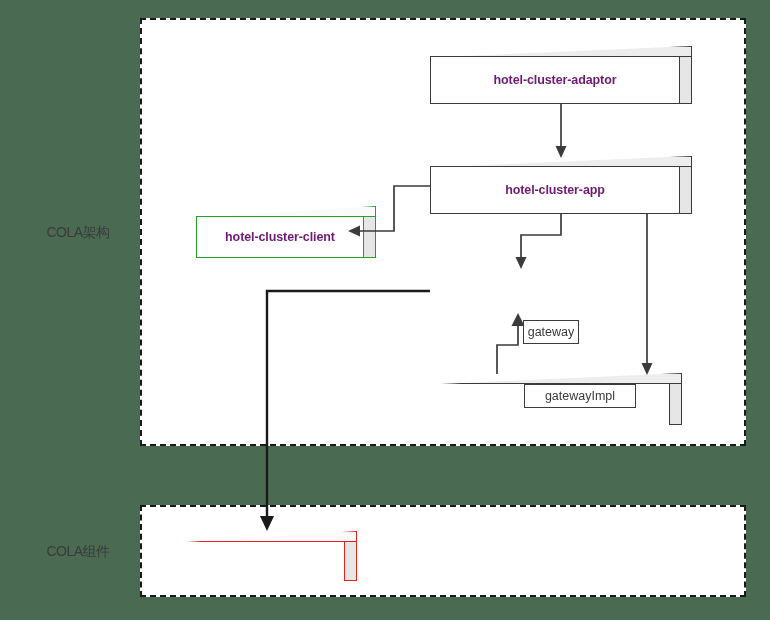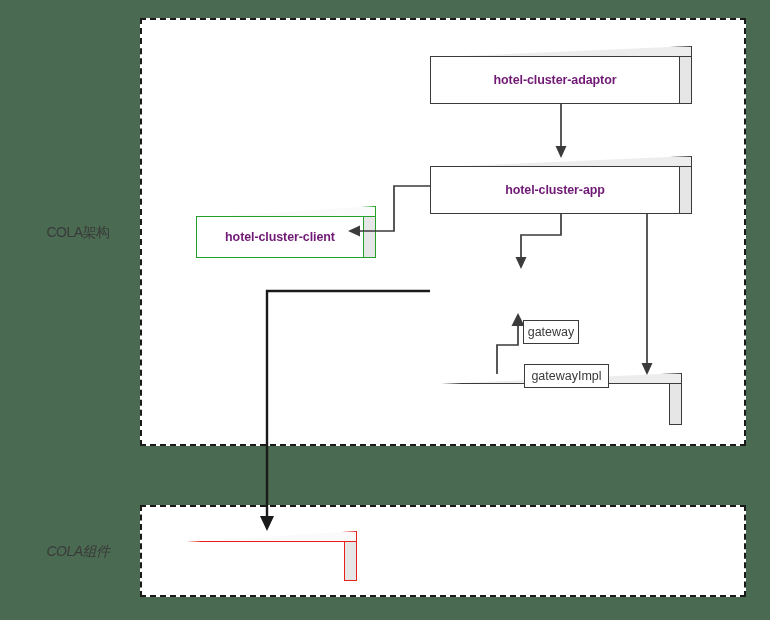--- a/index.html
+++ b/index.html
@@ -29,21 +29,21 @@
   
   .zone-label {
     position: absolute;
     color: #3a3a3a;
     font-size: 14px;
     letter-spacing: -0.5px;
     white-space: nowrap;
     text-align: center;
   }
   #label-arch { left: 28px; top: 224px; width: 100px; }
-  #label-comp { left: 28px; top: 543px; width: 100px; font-style: italic; }
+  #label-comp { left: 28px; top: 543px; width: 100px; }
 
   
   .box3d {
     position: absolute;
     box-sizing: border-box;
   }
   .box3d .face-front {
     position: absolute;
     left: 0;
     bottom: 0;
@@ -118,21 +118,21 @@
     border: 1.6px solid #3b3b3b;
     box-sizing: border-box;
     display: flex;
     align-items: center;
     justify-content: center;
     font-size: 12.5px;
     color: #3a3a3a;
     z-index: 6;
   }
   #chip-gateway     { left: 523px; top: 305px; width: 56px;  height: 24px; margin-top: 15px; }
-  #chip-gatewayimpl { left: 524px; top: 364px; width: 85px; height: 24px; }
+  #chip-gatewayimpl { left: 524px; top: 384px; width: 112px; height: 24px; }
 
   
   #links {
     position: absolute;
     left: 0; top: 0;
     width: 770px;
     height: 620px;
     z-index: 5;
     pointer-events: none;
   }

